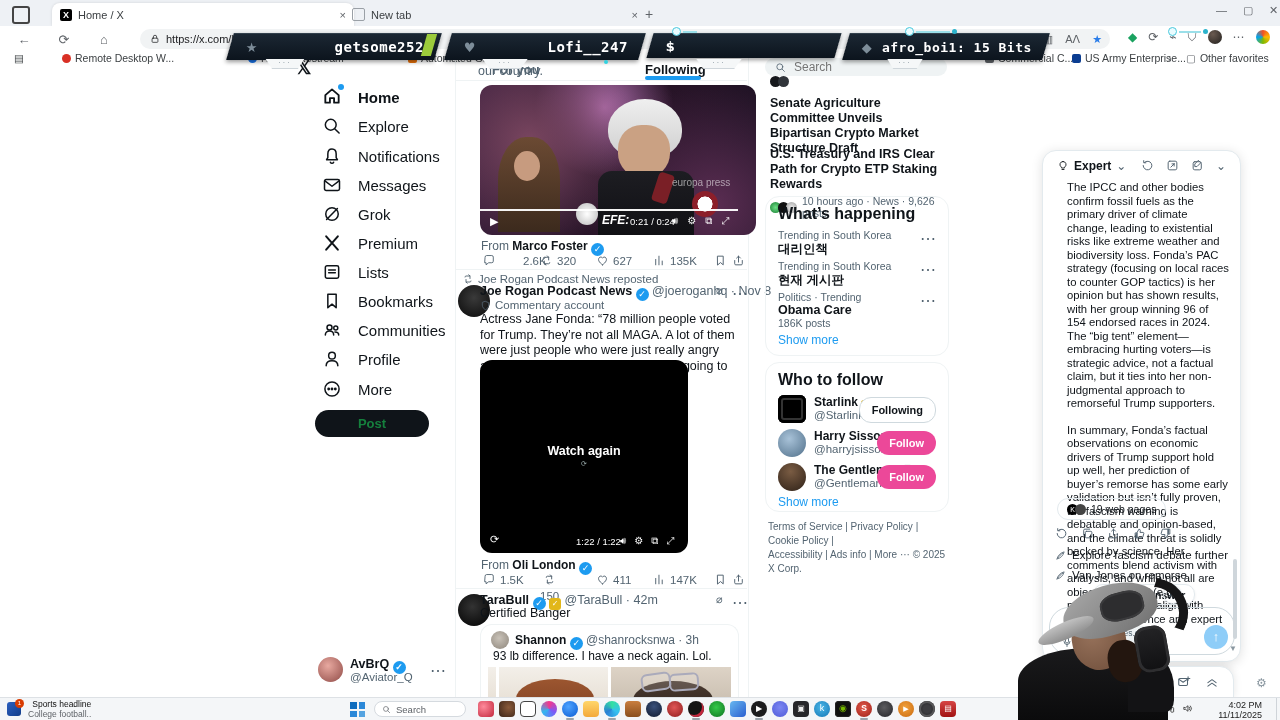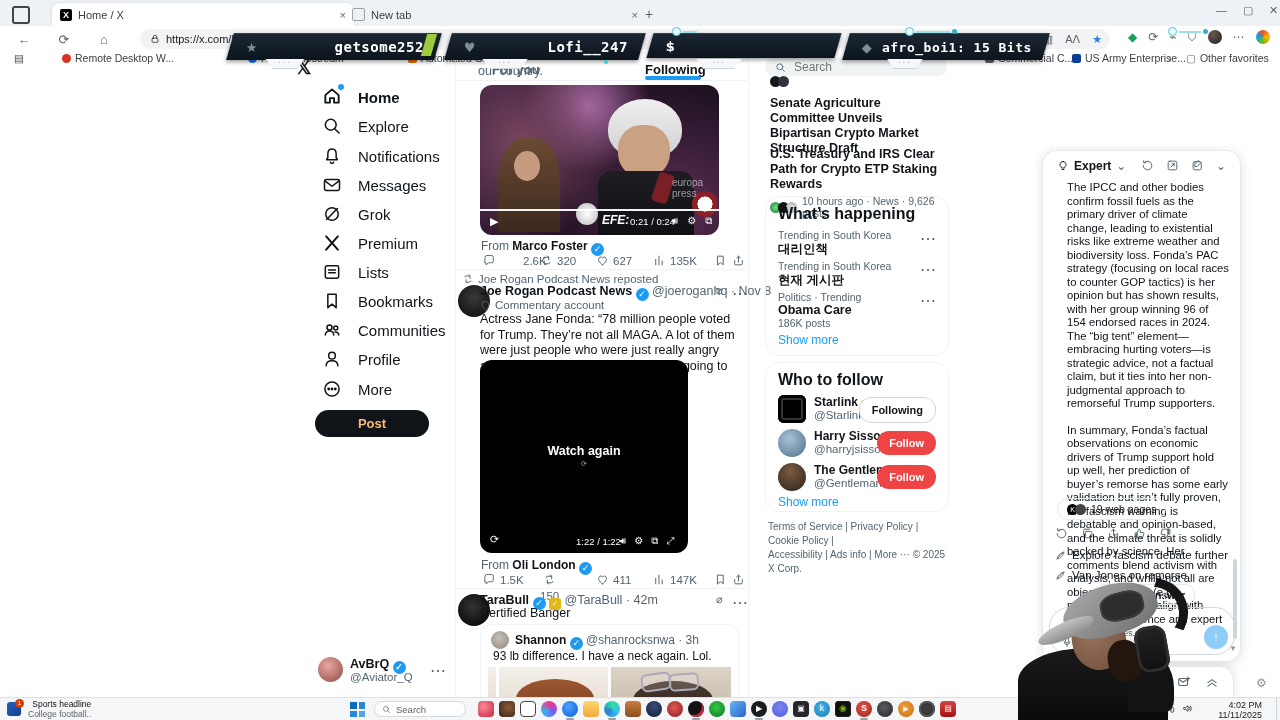--- a/index.html
+++ b/index.html
@@ -38,21 +38,21 @@
   .sqb{display:inline-block;width:12px;height:12px;border-radius:2px;background:#000;color:#fff;font-size:8px;line-height:12px;text-align:center;vertical-align:-2px;}
   .gray{color:#536471;}
   .eng{position:absolute;display:flex;align-items:center;gap:4px;color:#536471;font-size:11.5px;}
   .hr{position:absolute;left:455px;width:292px;height:1px;background:#eff3f4;}
   .card-h{font-size:16px;font-weight:bold;}
   .newsmeta{font-size:10.5px;color:#536471;}
   .trtitle{font-size:12.5px;font-weight:bold;}
   .trcat{font-size:10.5px;color:#536471;}
   .showmore{font-size:12px;color:#1d9bf0;}
   .fbtn{position:absolute;right:0;height:24px;border-radius:12px;font-size:11px;font-weight:bold;padding:0 12px;line-height:24px;}
-  .fbtn.dark{background:#ef4444;color:#fff;}
+  .fbtn.dark{background:#ec4899;color:#fff;}
   .fbtn.light{background:#fff;color:#0f1419;border:1px solid #cfd9de;}
   .avatar{border-radius:50%;position:absolute;}
   
   .grok{position:absolute;left:1042px;top:150px;width:197px;height:510px;background:#fff;border:1px solid #e3eaee;border-radius:14px;box-shadow:0 2px 12px rgba(0,0,0,.12);z-index:10;}
   .grok p{margin:0 0 13px 0;font-size:11.3px;line-height:13.5px;color:#0f1419;}
   .chip{display:inline-block;background:#eff3f4;border-radius:4px;font-size:8.5px;color:#536471;padding:1px 4px;}
   .sugg{display:flex;gap:6px;align-items:center;font-size:11.5px;color:#0f1419;}
   
   .taskbar{position:absolute;left:0;top:697px;width:1280px;height:23px;background:#f4f6f8;border-top:1px solid #dde1e5;z-index:50;}
   .tico{position:absolute;top:3px;width:16px;height:16px;border-radius:4px;}
@@ -260,39 +260,39 @@
     <div class="navitem" style="top:376px;">
       <svg class="svgi" width="20" height="20" viewBox="0 0 24 24">
           <circle cx="12" cy="12" r="8.5"></circle>
           <circle cx="8" cy="12" r=".8" fill="currentColor"></circle>
           <circle cx="12" cy="12" r=".8" fill="currentColor"></circle>
           <circle cx="16" cy="12" r=".8" fill="currentColor"></circle>
         </svg>
       <span>More</span>
     </div>
 
-    <div class="abs" style="left:315px;top:410px;width:114px;height:27px;border-radius:14px;background:#0f1419;color:#fdba74;font-weight:bold;font-size:13px;text-align:center;line-height:27px;">Post</div>
+    <div class="abs" style="left:315px;top:410px;width:114px;height:27px;border-radius:14px;background:#0f1419;color:#15803d;font-weight:bold;font-size:13px;text-align:center;line-height:27px;">Post</div>
 
     <div class="abs" style="left:318px;top:655px;width:120px;height:34px;">
       <span class="avatar" style="left:0;top:2px;width:25px;height:25px;background:radial-gradient(circle at 40% 35%,#e8a9a0,#8f4a46);"></span>
       <span style="position:absolute;left:32px;top:2px;font-size:12.5px;font-weight:bold;"><span>AvBrQ</span> <span class="vbadge">✓</span></span>
       <span class="gray" style="position:absolute;left:32px;top:16px;font-size:11.5px;">@Aviator_Q</span>
       <span class="gray" style="position:absolute;left:112px;top:6px;">⋯</span>
     </div>
   </div>
 
   <div class="abs" style="left:455px;top:56px;width:292px;height:641px;border-left:1px solid #eff3f4;border-right:1px solid #eff3f4;"></div>
 
   <div class="abs gray" style="left:478px;top:64px;font-size:12.5px;">our country.</div>
   <div class="abs gray" style="left:492px;top:62px;width:60px;font-size:13px;font-weight:bold;">For you</div>
   <div class="abs" style="left:645px;top:62px;font-size:13px;font-weight:bold;">Following</div>
   <div class="abs" style="left:645px;top:76px;width:56px;height:3.5px;border-radius:2px;background:#1d9bf0;"></div>
   <div class="hr" style="top:80px;"></div>
 
-  <div class="abs" style="left:480px;top:85px;width:239px;height:150px;border-radius:12px;overflow:hidden;background:
+  <div class="abs" style="left:480px;top:85px;width:276px;height:150px;border-radius:12px;overflow:hidden;background:
       radial-gradient(circle at 18% 38%,#7a4660 0%,transparent 45%),
       radial-gradient(circle at 45% 15%,#b06fae 0%,transparent 35%),
       radial-gradient(circle at 85% 80%,#5a2d52 0%,transparent 50%),
       linear-gradient(110deg,#3a1f3d 0%,#241224 55%,#171020 100%);">
     <div class="abs" style="left:18px;top:52px;width:62px;height:95px;border-radius:45% 45% 0 0;background:linear-gradient(#6b4a33,#3c2a1d);"></div>
     <div class="abs" style="left:34px;top:66px;width:26px;height:30px;border-radius:50%;background:#c79b7f;"></div>
     <div class="abs" style="left:128px;top:14px;width:74px;height:60px;border-radius:50% 50% 45% 45%;background:linear-gradient(#efefef,#cfcfcf);"></div>
     <div class="abs" style="left:138px;top:40px;width:52px;height:52px;border-radius:45%;background:#caa183;"></div>
     <div class="abs" style="left:118px;top:86px;width:96px;height:64px;background:linear-gradient(#1d1d22,#101014);border-radius:14px 14px 0 0;"></div>
     <div class="abs" style="left:96px;top:118px;width:22px;height:22px;border-radius:50%;background:radial-gradient(#fff,#bbb);"></div>

